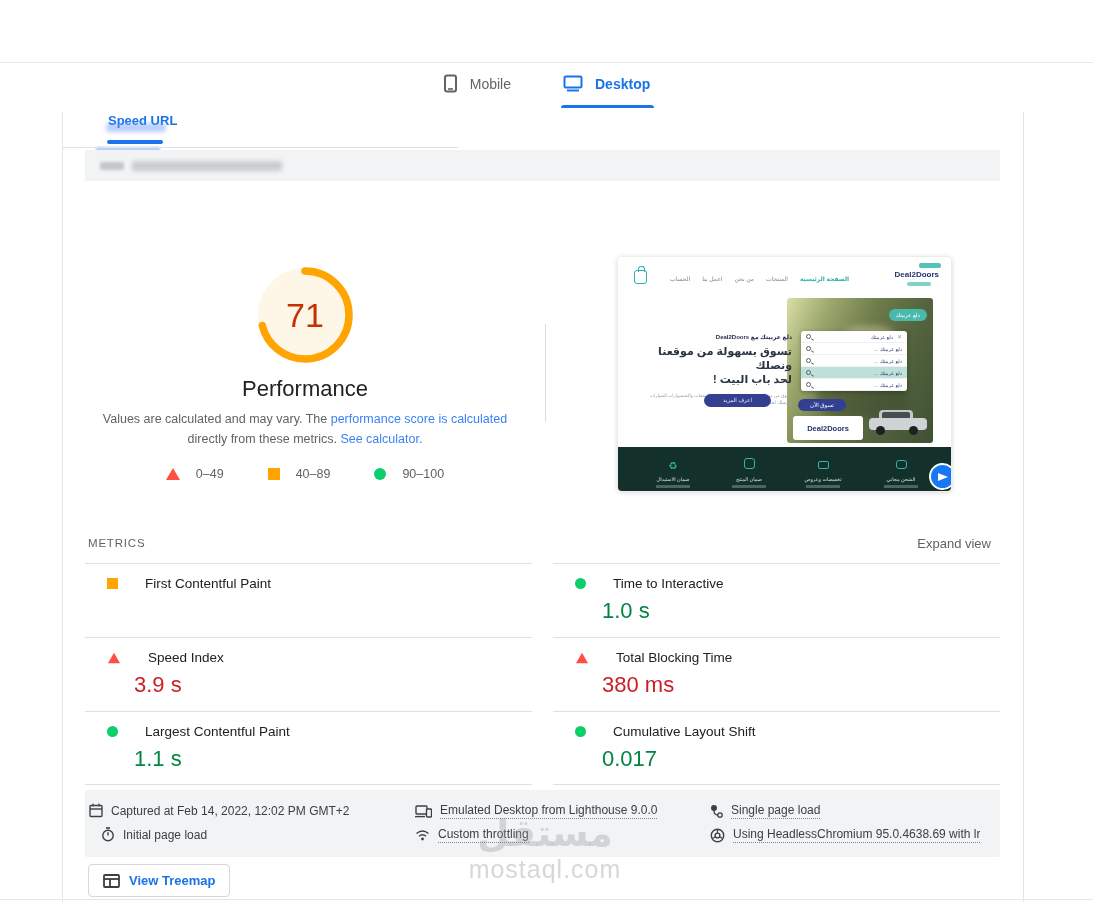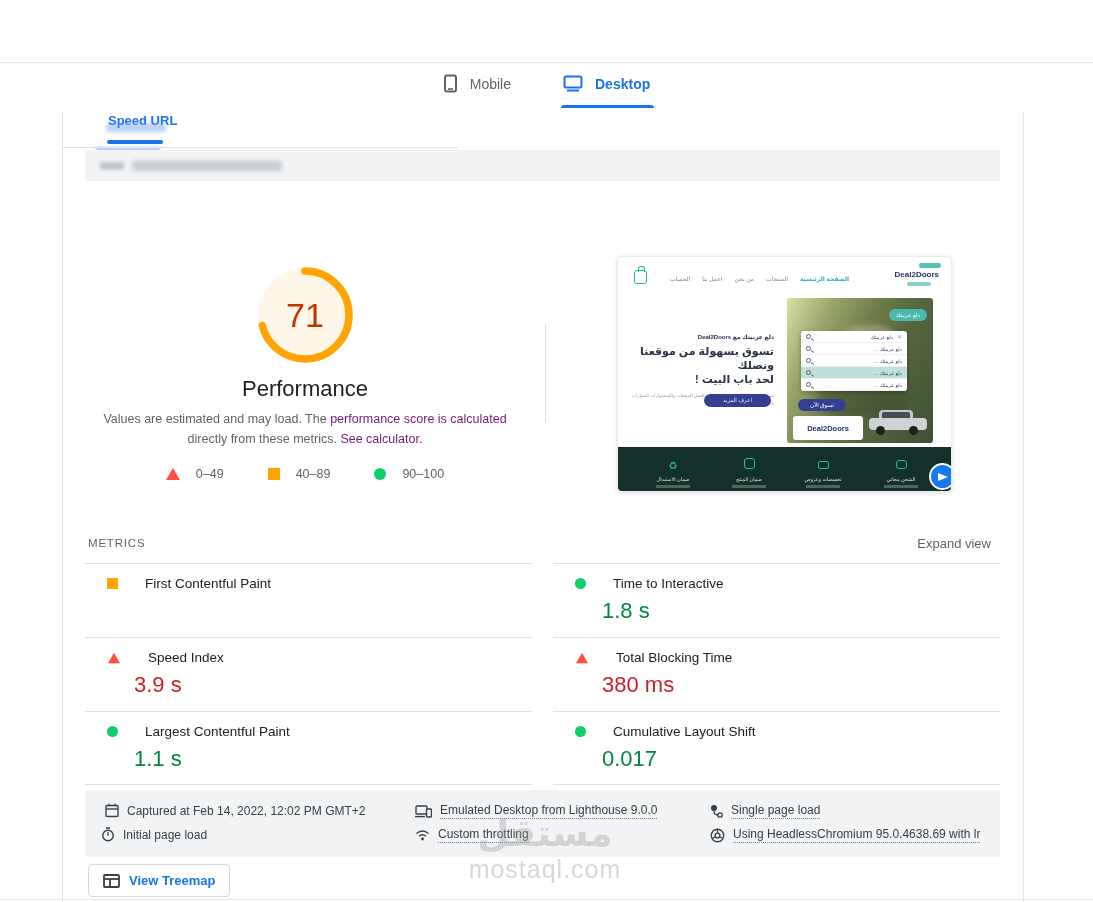--- a/index.html
+++ b/index.html
@@ -26,21 +26,21 @@
   .tabstrip-line { position:absolute; left:62px; top:147px; width:396px; height:1px; background:#e0e0e0; }
   .url-bar { position:absolute; left:85px; top:150px; width:915px; height:31px; background:#f1f3f4; }
   .favicon-blur { position:absolute; left:15px; top:12px; width:24px; height:8px; background:#c3c6ca; filter:blur(1.5px); border-radius:2px; }
   .url-blur { position:absolute; left:47px; top:11px; width:150px; height:10px; background:#c9ccd0; filter:blur(2px); border-radius:2px; }
 
   
   .gauge-wrap { position:absolute; left:255px; top:265px; width:100px; height:100px; }
   .gauge-score { position:absolute; left:0; top:0; width:100px; height:100px; display:flex; align-items:center; justify-content:center; font-size:34px; color:#c33300; }
   .perf-title { position:absolute; left:85px; top:376px; width:440px; text-align:center; font-size:22px; color:#212124; }
   .perf-desc { position:absolute; left:95px; top:409px; width:420px; text-align:center; font-size:12.5px; line-height:20px; color:#5f6368; }
-  .perf-desc a { color:#701a75; text-decoration:none; cursor:pointer; }
+  .perf-desc a { color:#3b82f6; text-decoration:none; cursor:pointer; }
   .col-divider { position:absolute; left:545px; top:324px; width:1px; height:98px; background:#dadce0; }
 
   .legend { position:absolute; left:85px; top:467px; width:440px; display:flex; justify-content:center; gap:44px; }
   .legend-item { display:flex; align-items:center; gap:16px; font-size:12.5px; color:#5f6368; }
   .tri { width:0; height:0; border-left:7px solid transparent; border-right:7px solid transparent; border-bottom:12px solid #ff4e42; }
   .sq { width:12px; height:12px; background:#ffa400; }
   .dot { width:12px; height:12px; border-radius:50%; background:#0cce6b; }
 
   
   .metrics-title { position:absolute; left:88px; top:537px; font-size:11.5px; letter-spacing:.8px; color:#5f6368; }
@@ -54,21 +54,21 @@
   .metric-head .sq, .metric-head .dot { width:11px; height:11px; }
   .metric-name { font-size:13.5px; color:#212124; }
   .metric-value { margin:7px 0 0 27px; font-size:22px; }
   .val-pass { color:#018642; } .val-average { color:#c33300; } .val-fail { color:#cb2026; }
 
   
   .env-bar { position:absolute; left:85px; top:790px; width:915px; height:67px; background:#f1f3f4; border-radius:2px; }
   .env-item { position:absolute; display:flex; align-items:center; gap:8px; font-size:12px; color:#3c4043; white-space:nowrap; }
   .env-item svg { flex:0 0 auto; }
   .env-item.dotted span { border-bottom:1px dotted #80868b; padding-bottom:1px; }
-  .env-c1r1 { left:20px; top:13px; } .env-c1r2 { left:16px; top:37px; }
+  .env-c1r1 { left:4px; top:13px; } .env-c1r2 { left:16px; top:37px; }
   .env-c2r1 { left:330px; top:13px; } .env-c2r2 { left:330px; top:37px; }
   .env-c3r1 { left:625px; top:13px; } .env-c3r2 { left:625px; top:37px; max-width:285px; overflow:hidden; }
 
   
   .treemap-btn { position:absolute; left:88px; top:864px; height:33px; display:flex; align-items:center; gap:9px; padding:0 14px; background:#fff; border:1px solid #d5d7db; border-radius:4px; font-size:13px; font-weight:bold; color:#1a73e8; cursor:pointer; }
 
   
   .wm { position:absolute; left:395px; top:812px; width:300px; text-align:center; pointer-events:none; }
   .wm-ar { font-size:37px; font-weight:bold; color:rgba(160,160,160,.38); direction:rtl; line-height:44px; }
   .wm-la { font-size:25px; color:rgba(160,160,160,.42); letter-spacing:1px; line-height:26px; }
@@ -101,21 +101,21 @@
   .t-shopnow { position:absolute; left:11px; top:101px; width:48px; height:12px; background:#333f91; border-radius:7px; color:#fff; font-size:5.5px; text-align:center; line-height:12px; direction:rtl; }
   .t-logo-strip { position:absolute; left:6px; top:118px; width:70px; height:24px; background:#fff; border-radius:3px; display:flex; align-items:center; justify-content:center; }
   .t-logo-strip span { font-size:7.5px; font-weight:bold; color:#25306b; }
   .t-car { position:absolute; left:82px; top:112px; width:58px; height:26px; }
   .t-car .body { position:absolute; left:0; top:8px; width:58px; height:12px; background:#cfd3d6; border-radius:4px; }
   .t-car .cab { position:absolute; left:10px; top:0; width:34px; height:12px; background:#c2c7ca; border-radius:4px 4px 0 0; }
   .t-car .win { position:absolute; left:13px; top:2px; width:28px; height:8px; background:#454f52; border-radius:2px; }
   .t-car .w1,.t-car .w2 { position:absolute; top:16px; width:9px; height:9px; background:#1d2123; border-radius:50%; }
   .t-car .w1 { left:7px; } .t-car .w2 { left:40px; }
 
-  .t-hero-text { position:absolute; right:177px; top:76px; width:150px; text-align:right; direction:rtl; }
+  .t-hero-text { position:absolute; right:159px; top:76px; width:150px; text-align:right; direction:rtl; }
   .t-eyebrow { font-size:6px; font-weight:bold; color:#1f2a44; margin-bottom:4px; }
   .t-head { font-size:11px; font-weight:bold; color:#2a3442; line-height:14px; }
   .t-para { margin-top:6px; font-size:4.5px; color:#9aa0a6; line-height:7px; }
   .t-cta { position:absolute; left:86px; top:137px; width:67px; height:13px; background:#333f91; border-radius:7px; color:#e8eaf6; font-size:5.5px; text-align:center; line-height:13px; direction:rtl; }
 
   .t-footer { position:absolute; left:0; top:190px; width:100%; height:46px; background:#13302a; }
   .t-fcol { position:absolute; top:8px; width:70px; text-align:center; color:#cfe3dd; }
   .t-fcol .ficon { display:inline-block; font-size:10px; color:#2fb7a9; line-height:12px; }
   .t-fcol .fbox { display:inline-block; width:11px; height:11px; border:1.5px solid #2fb7a9; border-radius:3px; }
   .t-fcol .flabel { display:block; margin-top:3px; font-size:5px; direction:rtl; }
@@ -162,21 +162,21 @@
   </div>
 
   <div class="gauge-wrap">
     <svg width="100" height="100" viewBox="0 0 100 100">
       <circle cx="50" cy="50" r="47" fill="#fef6e7"></circle>
       <circle cx="50" cy="50" r="44" fill="none" stroke="#ffa400" stroke-width="7.5" stroke-linecap="round" stroke-dasharray="196.3 276.5" transform="rotate(-90 50 50)"></circle>
     </svg>
     <div class="gauge-score">71</div>
   </div>
   <div class="perf-title">Performance</div>
-  <div class="perf-desc"><span>Values are estimated and may load. The </span><a>performance score is calculated</a><span> directly from these metrics. </span><a>See calculator.</a></div>
+  <div class="perf-desc"><span>Values are calculated and may vary. The </span><a>performance score is calculated</a><span> directly from these metrics. </span><a>See calculator.</a></div>
   <div class="col-divider"></div>
 
   <div class="legend">
     <div class="legend-item">
       <span class="tri"></span>
       <span>0–49</span>
     </div>
     <div class="legend-item">
       <span class="sq"></span>
       <span>40–89</span>
@@ -298,21 +298,21 @@
       <div class="metric-value val-pass">1.1 s</div>
     </div>
   </div>
 
   <div class="mcol right">
     <div class="metric">
       <div class="metric-head">
         <span class="dot"></span>
         <span class="metric-name">Time to Interactive</span>
       </div>
-      <div class="metric-value val-pass">1.8 s</div>
+      <div class="metric-value val-pass">1.0 s</div>
     </div>
     <div class="metric">
       <div class="metric-head">
         <span class="tri"></span>
         <span class="metric-name">Total Blocking Time</span>
       </div>
       <div class="metric-value val-fail">380 ms</div>
     </div>
     <div class="metric">
       <div class="metric-head">

